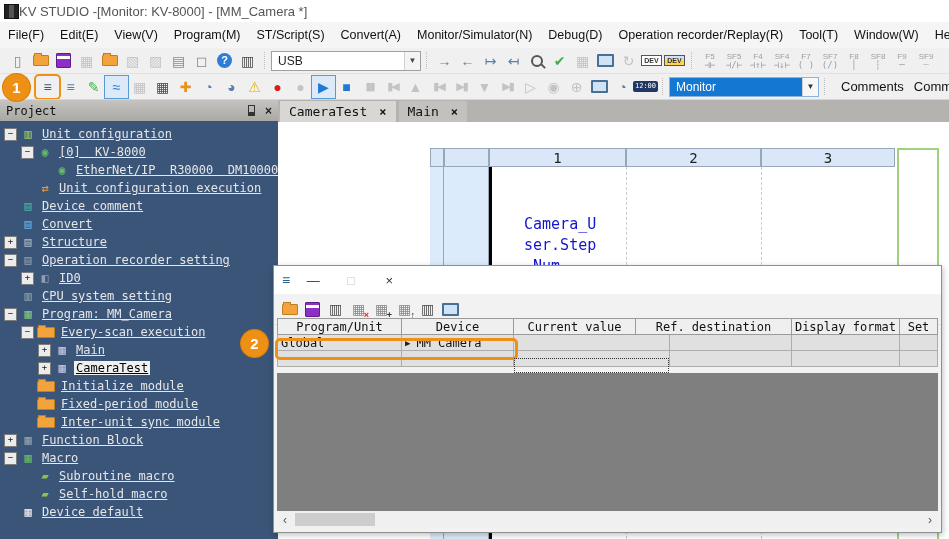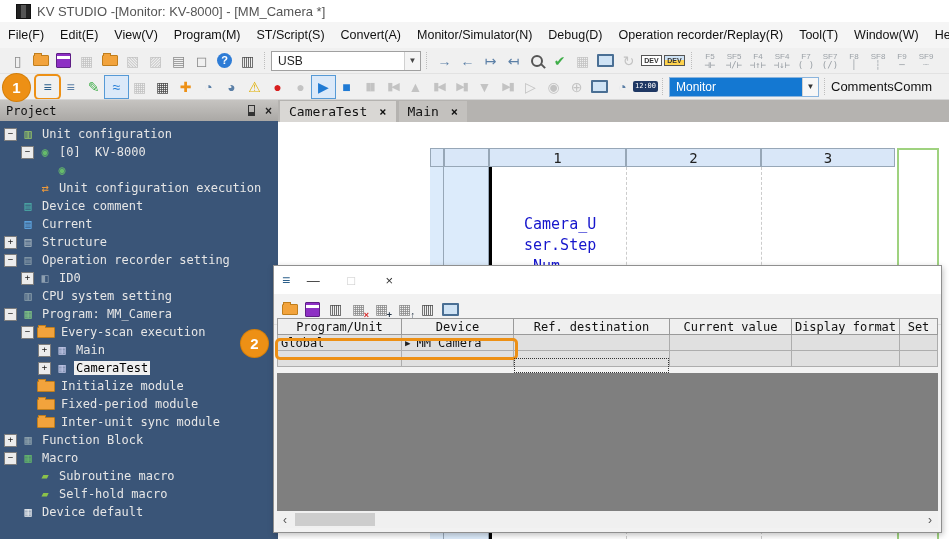--- a/index.html
+++ b/index.html
@@ -1,21 +1,21 @@
 <!DOCTYPE html>
 <html><head>
 <meta charset="utf-8">
 <style>
   html,body{margin:0;padding:0;background:#777;}
   #app{position:relative;width:949px;height:539px;background:#fff;overflow:hidden;
        font-family:"Liberation Sans",sans-serif;font-size:13px;color:#222;}
   .mono{font-family:"DejaVu Sans Mono",monospace;}
   
   #titlebar{position:absolute;left:0;top:0;width:949px;height:22px;background:#fff;
-            display:flex;align-items:center;gap:6px;padding-left:16px;box-sizing:border-box;color:#555;}
+            display:flex;align-items:center;padding-left:4px;box-sizing:border-box;color:#555;}
   .appico{width:13px;height:13px;background:linear-gradient(90deg,#222 0 4px,#555 4px 9px,#222 9px);border:1px solid #111;}
   #menubar{position:absolute;left:0;top:22px;width:949px;height:26px;background:#f5f5f5;
            display:flex;align-items:center;white-space:nowrap;overflow:hidden;border-bottom:1px solid #e3e3e3;}
   .mitem{padding:0 8px;font-size:12.5px;color:#111;}
   
   .tbar{position:absolute;left:0;width:949px;height:26px;background:#f0f0f0;display:flex;align-items:center;overflow:hidden;}
   #tb1{top:48px;border-bottom:1px solid #e2e2e2;padding-left:6px;box-sizing:border-box;}
   #tb2{top:74px;border-bottom:1px solid #d6d6d6;padding-left:36px;box-sizing:border-box;}
   .icolist{display:flex;align-items:center;}
   .tbtn{position:relative;width:23px;height:22px;display:inline-flex;align-items:center;justify-content:center;flex:none;}
@@ -42,35 +42,35 @@
   .idev2{background:linear-gradient(180deg,#cfe3f5 0 45%,#ffd34d 45%);}
   .fk{display:inline-flex;flex-direction:column;align-items:center;width:24px;flex:none;color:#9aa0a6;}
   .fkl{font-size:8px;line-height:9px;}
   .fks{font-size:9px;line-height:9px;}
   .combo{display:inline-flex;align-items:center;height:20px;border:1px solid #a0a0a0;background:#fff;
          font-size:12px;width:150px;justify-content:space-between;flex:none;box-sizing:border-box;padding-left:6px;}
   .combo .arr{width:15px;align-self:stretch;display:flex;align-items:center;justify-content:center;
               border-left:1px solid #d0d0d0;font-size:8px;color:#444;background:#f4f4f4;}
   .combo.blue{background:#1478d2;color:#fff;border-color:#8ab4dd;}
   .combo.blue .arr{background:#f7f7f7;color:#333;}
-  .tblabel{font-size:13px;color:#111;margin-left:0;white-space:nowrap;}
+  .tblabel{font-size:13px;color:#111;margin-left:10px;white-space:nowrap;}
   
   #project{position:absolute;left:0;top:100px;width:278px;height:439px;background:#3a5578;}
   #projhead{height:21px;background:linear-gradient(#c6c4c1,#aaa8a5);display:flex;align-items:center;
             padding:0 6px;box-sizing:border-box;color:#111;font-size:12px;}
   #projhead .sp{flex:1;}
   .ipin{width:5px;height:6px;border:1px solid #333;border-bottom:4px solid #333;margin-right:10px;}
   .xbtn{font-size:12px;font-weight:bold;color:#222;}
   #tree{position:absolute;left:0;top:21px;right:0;bottom:0;overflow:hidden;
         font-family:"DejaVu Sans Mono",monospace;font-size:12px;color:#e6e6e6;padding-top:4px;}
   .titem{display:flex;align-items:center;height:18px;white-space:pre;}
   .texp{width:11px;height:11px;background:#ececec;border:1px solid #7d7d7d;color:#222;font-size:9px;line-height:9px;
         text-align:center;margin-right:3px;flex:none;box-sizing:content-box;}
   .tico{width:16px;margin-right:4px;text-align:center;font-size:12px;flex:none;display:inline-flex;justify-content:center;}
-  .tlab{white-space:pre;padding:0 2px;}
+  .tlab{white-space:pre;padding:0 2px;text-decoration:underline;}
   .tlab.selected{background:#f0f0f0;color:#000;}
   
   #editor{position:absolute;left:278px;top:100px;width:671px;height:439px;background:#fff;}
   #tabbar{height:22px;background:#b5b3b0;display:flex;align-items:flex-end;padding-left:2px;gap:3px;}
   .tab{height:21px;display:inline-flex;align-items:center;padding:0 9px;background:#c3c1be;
        font-family:"DejaVu Sans Mono",monospace;font-size:13px;color:#111;}
   .tab.active{background:#d9d7d4;}
   .tclose{margin-left:12px;font-weight:bold;font-size:12px;}
   #canvas{position:absolute;left:0;top:22px;right:0;bottom:0;background:#fff;overflow:hidden;}
   .gh{position:absolute;top:26px;height:19px;background:#d9e7f8;border:1px solid #97a7b7;box-sizing:border-box;
@@ -423,38 +423,39 @@
 
         <div class="titem" style="padding-left: 21px;">
           <span class="texp">−</span>
           <span class="tico" style="color: rgb(102, 187, 106);">◉</span>
           <span class="tlab">[0]  KV-8000</span>
         </div>
 
         <div class="titem" style="padding-left: 38px;">
           <span class="texp" style="visibility: hidden;"></span>
           <span class="tico" style="color: rgb(102, 187, 106);">◉</span>
+          <span class="tlab">EtherNet/IP  R30000  DM10000</span>
         </div>
 
         <div class="titem" style="padding-left: 21px;">
           <span class="texp" style="visibility: hidden;"></span>
           <span class="tico" style="color: rgb(239, 154, 58);">⇄</span>
           <span class="tlab">Unit configuration execution</span>
         </div>
 
         <div class="titem" style="padding-left: 4px;">
           <span class="texp" style="visibility: hidden;"></span>
           <span class="tico" style="color: rgb(77, 182, 172);">▤</span>
           <span class="tlab">Device comment</span>
         </div>
 
         <div class="titem" style="padding-left: 4px;">
           <span class="texp" style="visibility: hidden;"></span>
           <span class="tico" style="color: rgb(100, 181, 246);">▤</span>
-          <span class="tlab">Current</span>
+          <span class="tlab">Convert</span>
         </div>
 
         <div class="titem" style="padding-left: 4px;">
           <span class="texp">+</span>
           <span class="tico" style="color: rgb(176, 190, 197);">▤</span>
           <span class="tlab">Structure</span>
         </div>
 
         <div class="titem" style="padding-left: 4px;">
           <span class="texp">−</span>
@@ -624,22 +625,22 @@
         </span>
         <span class="tbtn">
           <span class="tg imon"></span>
           <span class="tov"></span>
         </span>
     </div>
     <div id="dtable">
       <div class="thead">
         <span class="hcell" style="width: 125px;">Program/Unit</span>
           <span class="hcell" style="width: 112px;">Device</span>
+          <span class="hcell" style="width: 122px;">Current value</span>
           <span class="hcell" style="width: 156px;">Ref. destination</span>
-          <span class="hcell" style="width: 122px;">Current value</span>
           <span class="hcell" style="width: 108px;">Display format</span>
           <span class="hcell" style="width: 38px;">Set</span>
       </div>
       <div class="trow">
         <span class="tcell c1">Global</span>
         <span class="tcell c2"><span class="devarrow">▶</span><span>MM Camera</span></span>
         <span class="tcell c3"></span>
         <span class="tcell c4"></span>
         <span class="tcell c5"></span>
         <span class="tcell c6"></span>

